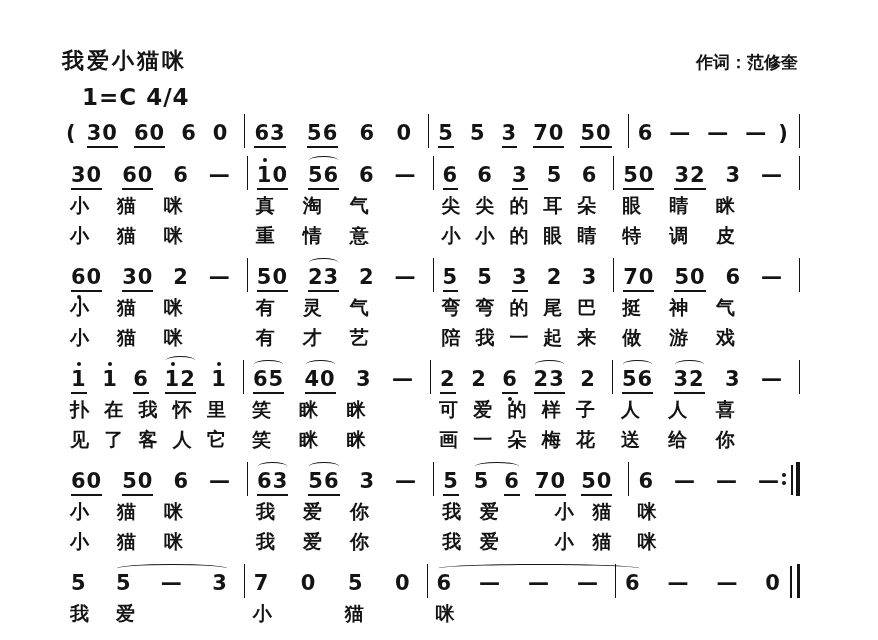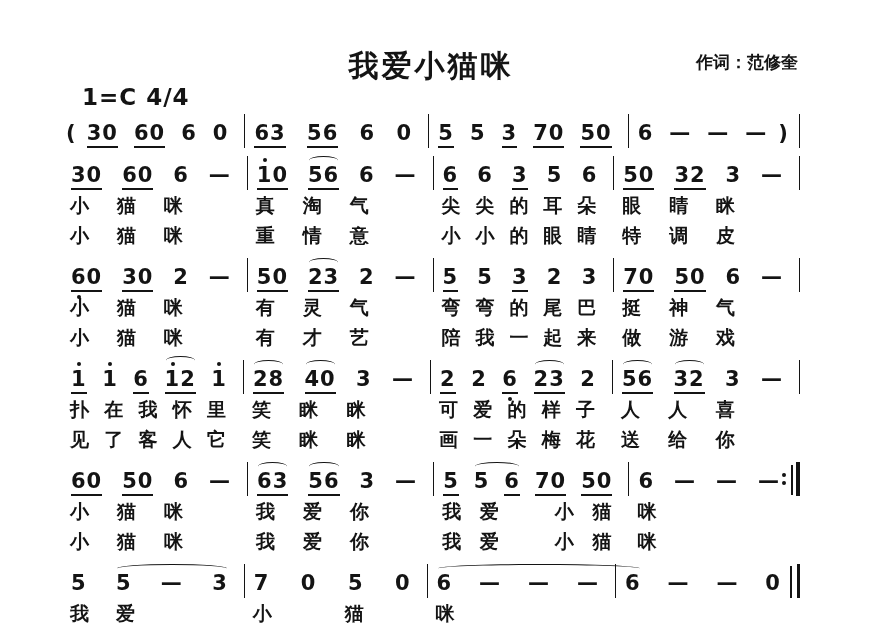--- a/index.html
+++ b/index.html
@@ -5,22 +5,22 @@
   html,body{margin:0;padding:0;background:#e8e8e8;}
   .page{
     width:878px;height:640px;background:#ffffff;color:#141414;
     font-family:"DejaVu Sans","Liberation Sans",sans-serif;
     overflow:hidden;position:relative;box-sizing:border-box;
     padding:10px 78px 0 62px;
   }
   
   .header{position:relative;height:104px;}
   .title{
-    position:absolute;left:0;right:0;top:36px;text-align:center;
-    font-size:30px;font-weight:bold;letter-spacing:3px;
+    position:absolute;left:0;right:0;top:36px;text-align:left;
+    font-size:22px;font-weight:bold;letter-spacing:3px;
   }
   .keysig{
     position:absolute;left:20px;bottom:4px;font-size:23px;font-weight:bold;letter-spacing:1px;
   }
   .credits{position:absolute;right:2px;top:40px;font-size:17px;font-weight:bold;line-height:1.5;text-align:center;}
   
   .system{position:relative;margin-bottom:8px;}
   .m-row{display:flex;width:100%;}
   .measure{flex:1 1 auto;display:flex;flex-direction:column;min-width:0;}
   .m-notes{
@@ -305,21 +305,21 @@
             <div class="m-lyrics">
               <span class="lyric">见</span>
               <span class="lyric">了</span>
               <span class="lyric">客</span>
               <span class="lyric">人</span>
               <span class="lyric">它</span>
             </div>
           </div>
           <div class="measure">
             <div class="m-notes">
-              <span class="note u">28</span>
+              <span class="note u">65</span>
               <span class="note u">40</span>
               <span class="note">3</span>
               <span class="note dash">—</span>
             </div>
             <div class="m-lyrics">
               <span class="lyric">笑</span>
               <span class="lyric">眯</span>
               <span class="lyric">眯</span>
               <span class="lyric">&nbsp;</span>
             </div>

